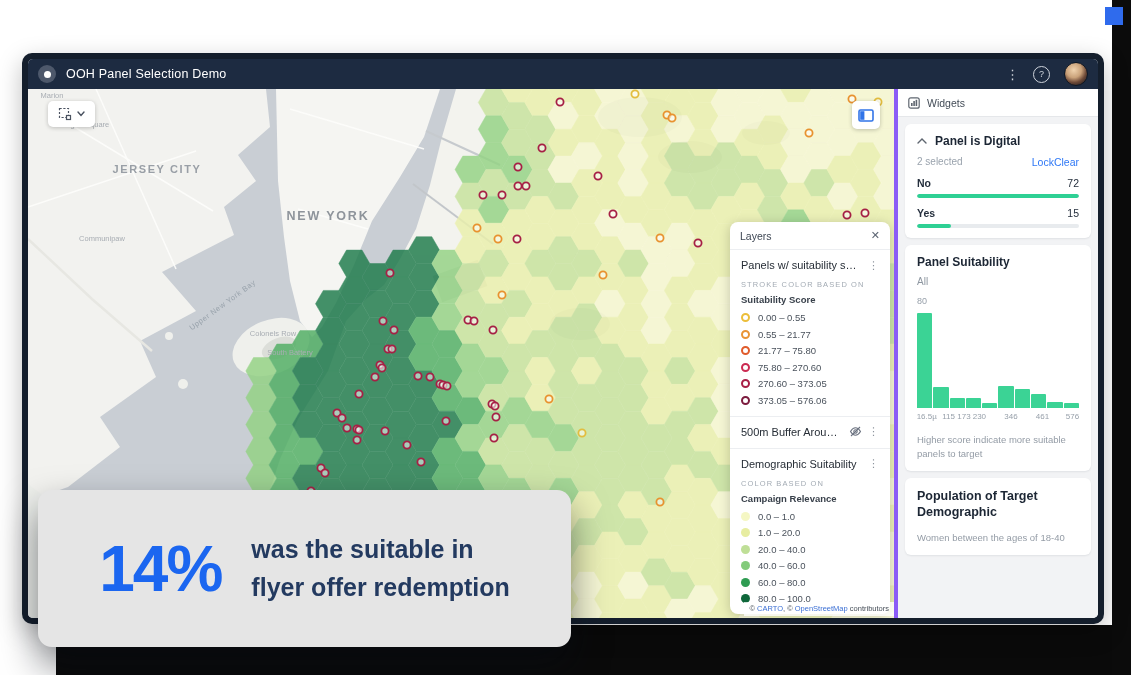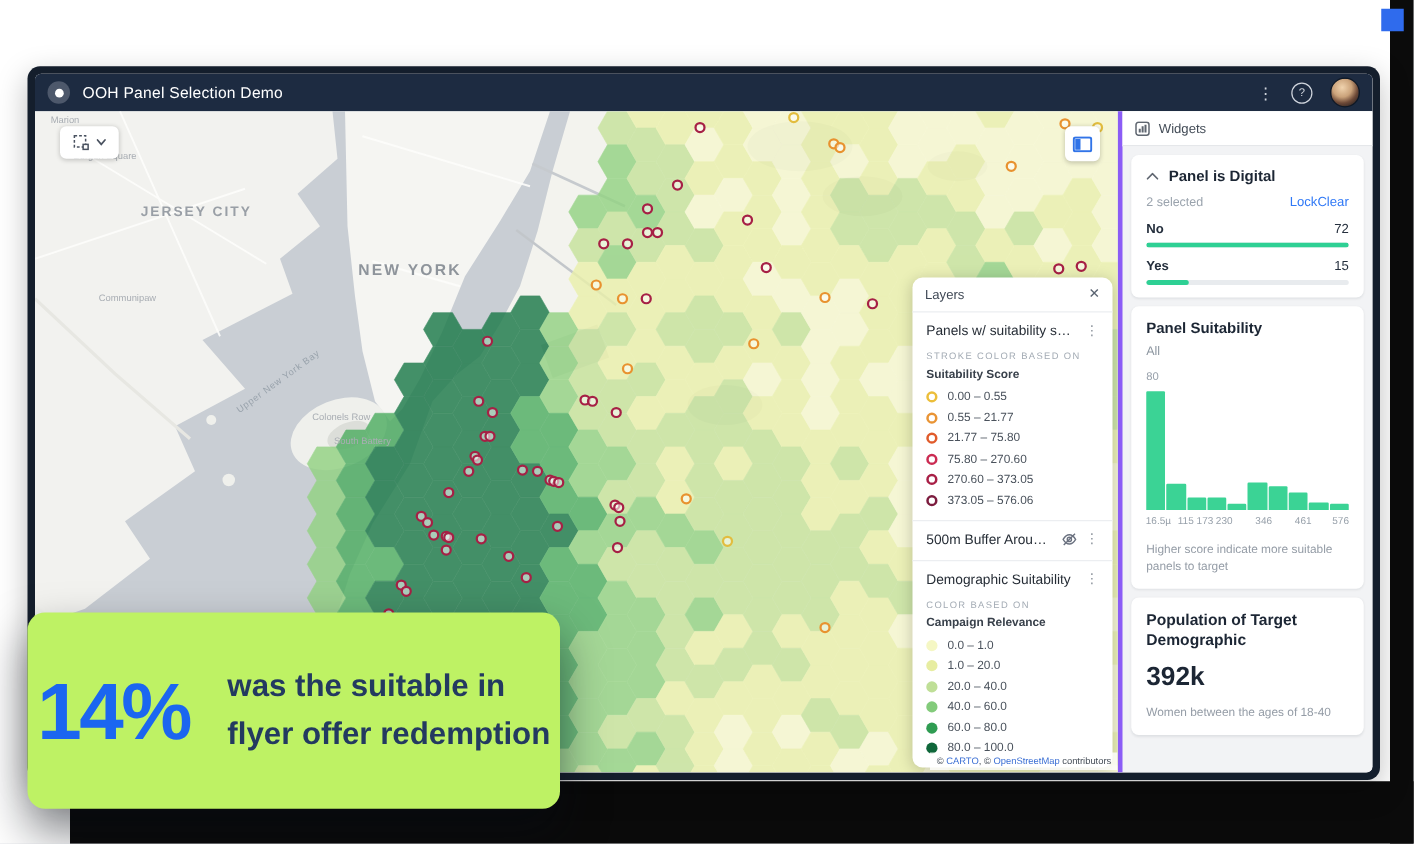--- a/index.html
+++ b/index.html
@@ -67,40 +67,40 @@
   .eye-off{display:flex;align-items:center;cursor:pointer}
 
   
   .widgets{width:200px;flex:0 0 200px;background:#f2f3f5;border-left:4px solid #8b5cf6;display:flex;flex-direction:column}
   .widgets-header{height:27px;flex:0 0 27px;background:#fff;border-bottom:1px solid #e5e7ea;display:flex;align-items:center;gap:7px;
                   padding:0 10px;color:#434c57;font-size:10.5px}
   .widgets-body{flex:1;overflow:hidden;padding:7px 7px 0;display:flex;flex-direction:column;gap:7px}
   .card{background:#fff;border-radius:6px;box-shadow:0 1px 2px rgba(16,24,40,.08);padding:10px 12px}
   .card-title-row{display:flex;align-items:center;gap:8px}
   .card-title{font-size:12px;font-weight:700;color:#1c2634}
-  .sel-row{display:flex;align-items:center;margin-top:8px;font-size:10px;color:#9aa3ad}
+  .sel-row{display:flex;align-items:flex-start;margin-top:8px;font-size:10px;color:#9aa3ad}
   .links{margin-left:auto;display:flex;}
   .link{color:#2f78f6;font-size:10.5px;cursor:pointer}
   .bar-row{margin-top:9px;cursor:pointer}
   .bar-labels{display:flex;justify-content:space-between;font-size:10.5px;color:#252f3d}
   .bar-labels .bl{font-weight:700}
   .bar-track{height:4px;background:#e8ebee;border-radius:2px;margin-top:5px;overflow:hidden}
   .bar-fill{height:100%;background:#2ed094;border-radius:2px}
   .w-sub{font-size:10px;color:#8d96a0;margin-top:7px}
   .ymax{font-size:9px;color:#98a1ab;margin:9px 0 2px}
   .hist{height:100px;display:flex;align-items:flex-end;gap:1px;cursor:pointer}
   .hbar{flex:1;background:#3bd395;border-radius:1px 1px 0 0}
   .ticks{position:relative;height:11px;margin-top:4px;font-size:8px;color:#97a0aa}
   .tick{position:absolute;transform:translateX(-50%);white-space:nowrap}
   .caption{font-size:9.5px;color:#949ca6;line-height:1.45;margin-top:10px}
   .pop-title{font-size:12.5px;font-weight:700;color:#1c2634;line-height:1.35;width:150px}
   .big{font-size:21px;font-weight:700;color:#1c2634;margin-top:9px}
 
   
-  .stat-card{position:absolute;left:22px;top:490px;width:426px;height:157px;background:#bef264;border-radius:14px;
+  .stat-card{position:absolute;left:38px;top:490px;width:533px;height:157px;background:#e5e5e5;border-radius:14px;
              box-shadow:0 18px 36px rgba(8,12,20,.5);display:flex;align-items:center;justify-content:center;gap:30px;z-index:50}
   .stat-value{font-size:64px;font-weight:800;color:#1b66f0;letter-spacing:-2px}
   .stat-text{font-size:25px;font-weight:700;color:#233a60;line-height:1.5}
 </style>
 </head>
 <body>
 
 <div class="band-bottom"></div>
 <div class="band-right"></div>
 <div class="accent-square"></div>
@@ -962,21 +962,20 @@
                 <span class="tick" style="left: 38.5%;">230</span>
                 <span class="tick" style="left: 58%;">346</span>
                 <span class="tick" style="left: 77.5%;">461</span>
                 <span class="tick" style="left: 96%;">576</span>
               </div>
             <div class="caption">Higher score indicate more suitable panels to target</div>
           </div>
 
           <div class="card">
             <div class="pop-title">Population of Target Demographic</div>
-            <div class="big">392k</div>
             <div class="caption">Women between the ages of 18-40</div>
           </div>
 
         </div>
       </div>
     </div>
   </div>
 </div>
 
 <div class="stat-card">

